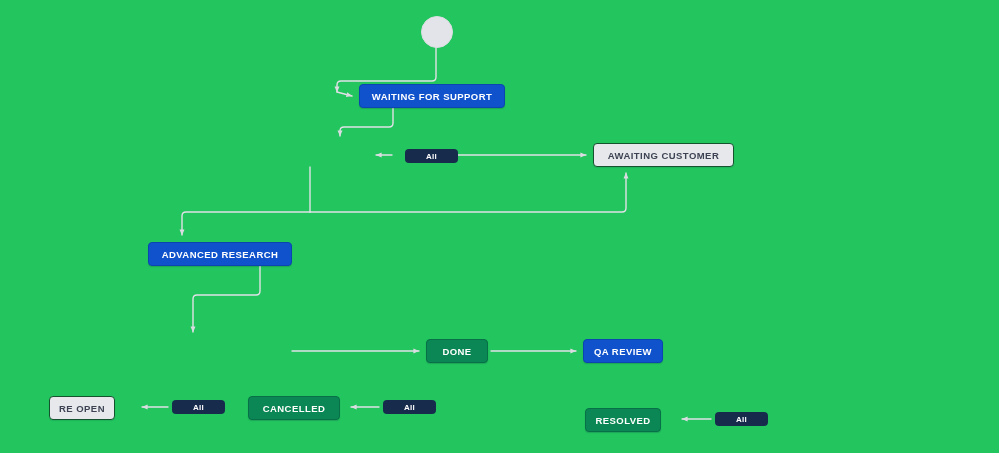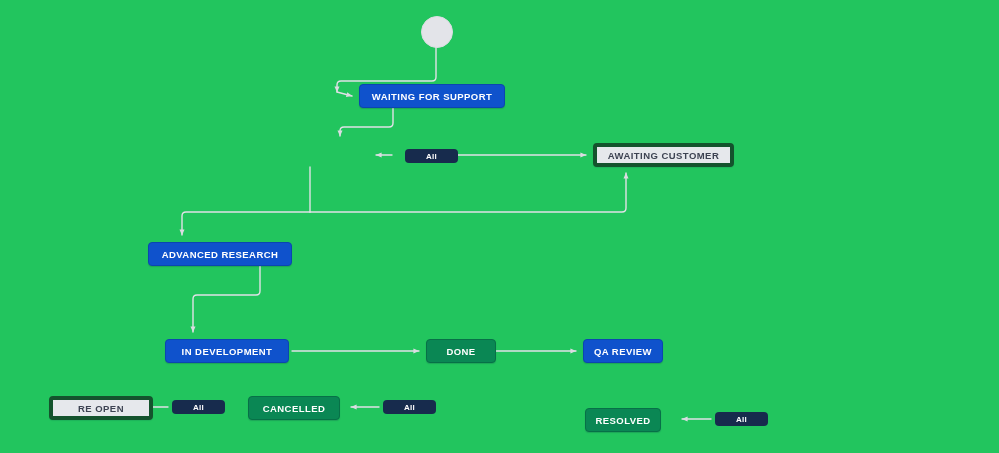--- a/index.html
+++ b/index.html
@@ -47,21 +47,21 @@
   }
   .node-green {
     background: #0a8754;
     color: #ffffff;
     border: 1px solid #077047;
     box-shadow: 0 1px 1px rgba(9,30,66,0.18);
   }
   .node-grey {
     background: #e6e8ec;
     color: #3d4352;
-    border: 4px solid #14532d;
+    border: 1px solid #14532d;
     font-weight: bold;
     box-shadow: 0 1px 1px rgba(9,30,66,0.10);
   }
   .start-node {
     position: absolute;
     width: 30px;
     height: 30px;
     border-radius: 50%;
     background: #e3e4e9;
     border: 1px solid #dcdde2;
@@ -126,27 +126,26 @@
 
   <div class="start-node" style="left:421px; top:16px;"></div>
 
   <div class="node node-blue" style="left:359px; top:84px; width:146px;">WAITING FOR SUPPORT</div>
 
 
   <div class="node node-grey" style="left:593px; top:143px; width:141px;">AWAITING CUSTOMER</div>
 
   <div class="node node-blue" style="left:148px; top:242px; width:144px;">ADVANCED RESEARCH</div>
 
-  <div class="node node-blue" style="left:165px; top:339px; width:124px;">IN DEVELOPMENT</div>
 
-  <div class="node node-green" style="left:426px; top:339px; width:70px;">DONE</div>
+  <div class="node node-green" style="left:426px; top:339px; width:62px;">DONE</div>
 
   <div class="node node-blue" style="left:583px; top:339px; width:80px;">QA REVIEW</div>
 
-  <div class="node node-grey" style="left:49px; top:396px; width:104px;">RE OPEN</div>
+  <div class="node node-grey" style="left:49px; top:396px; width:66px;">RE OPEN</div>
 
   <div class="node node-green" style="left:248px; top:396px; width:92px;">CANCELLED</div>
 
   <div class="node node-green" style="left:585px; top:408px; width:76px;">RESOLVED</div>
 
   <div class="edge-label" style="left:405px; top:149px;">All</div>
 
   <div class="edge-label" style="left:172px; top:400px;">All</div>
 
   <div class="edge-label" style="left:383px; top:400px;">All</div>

